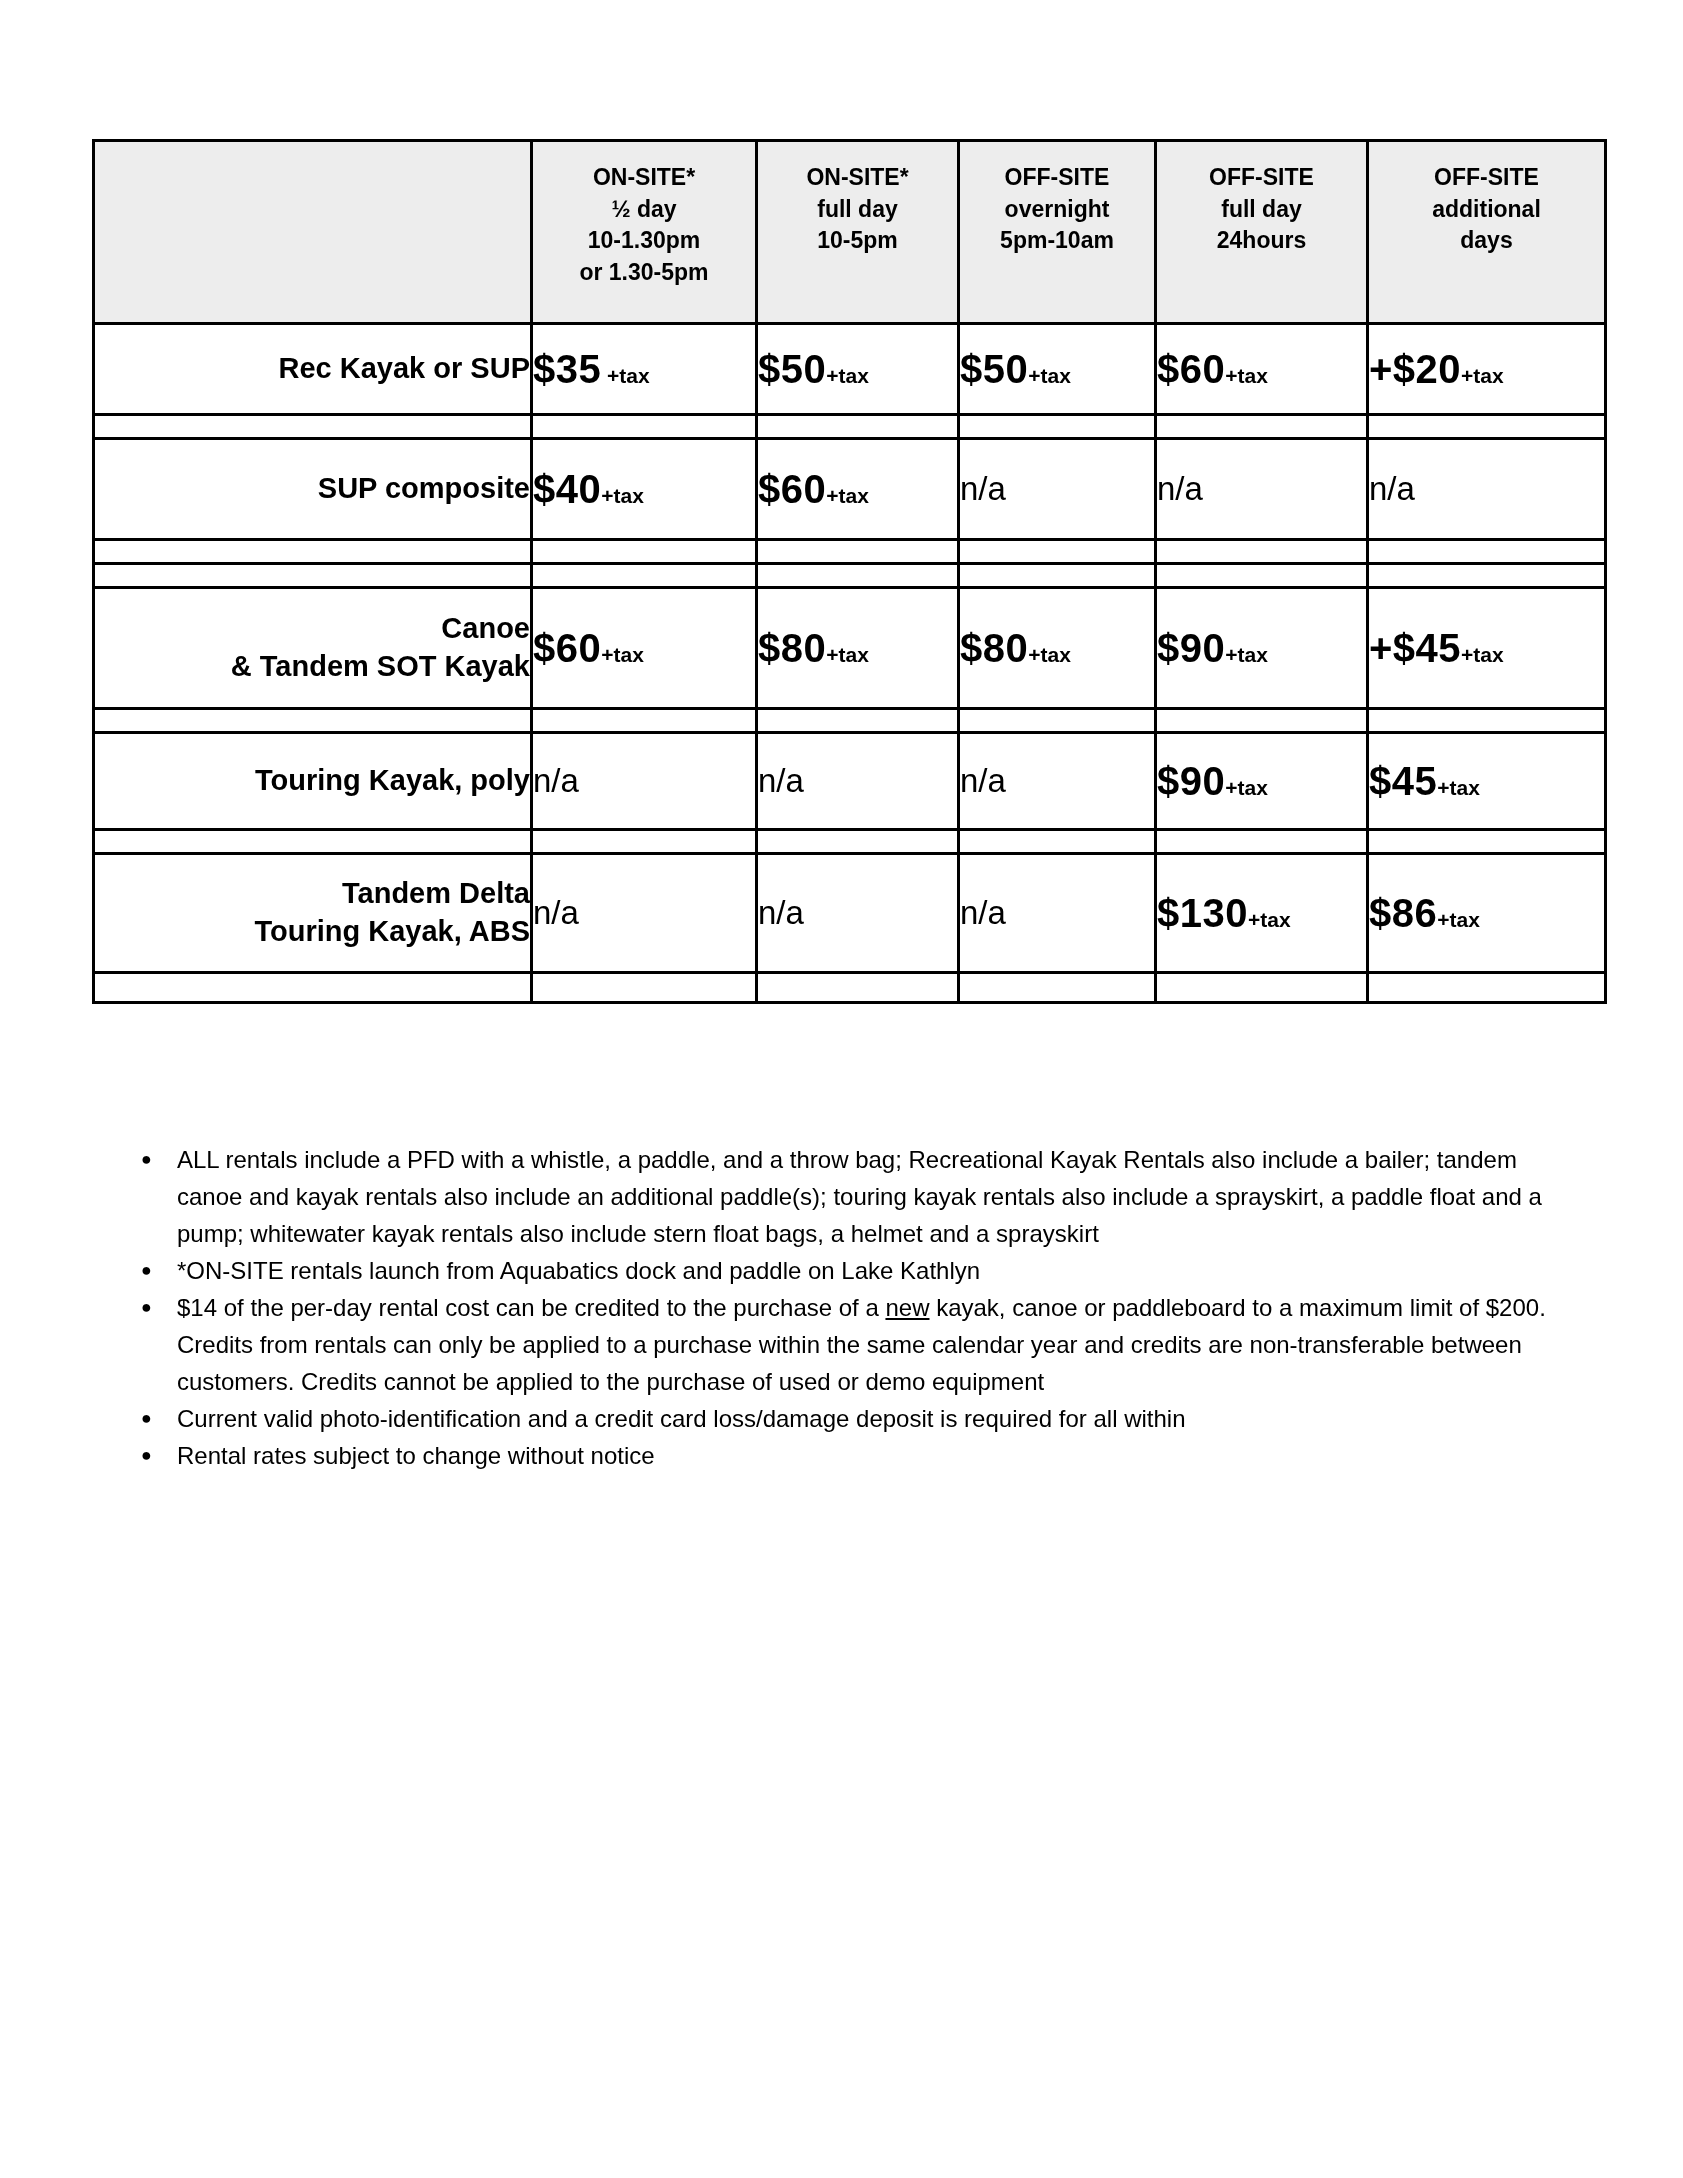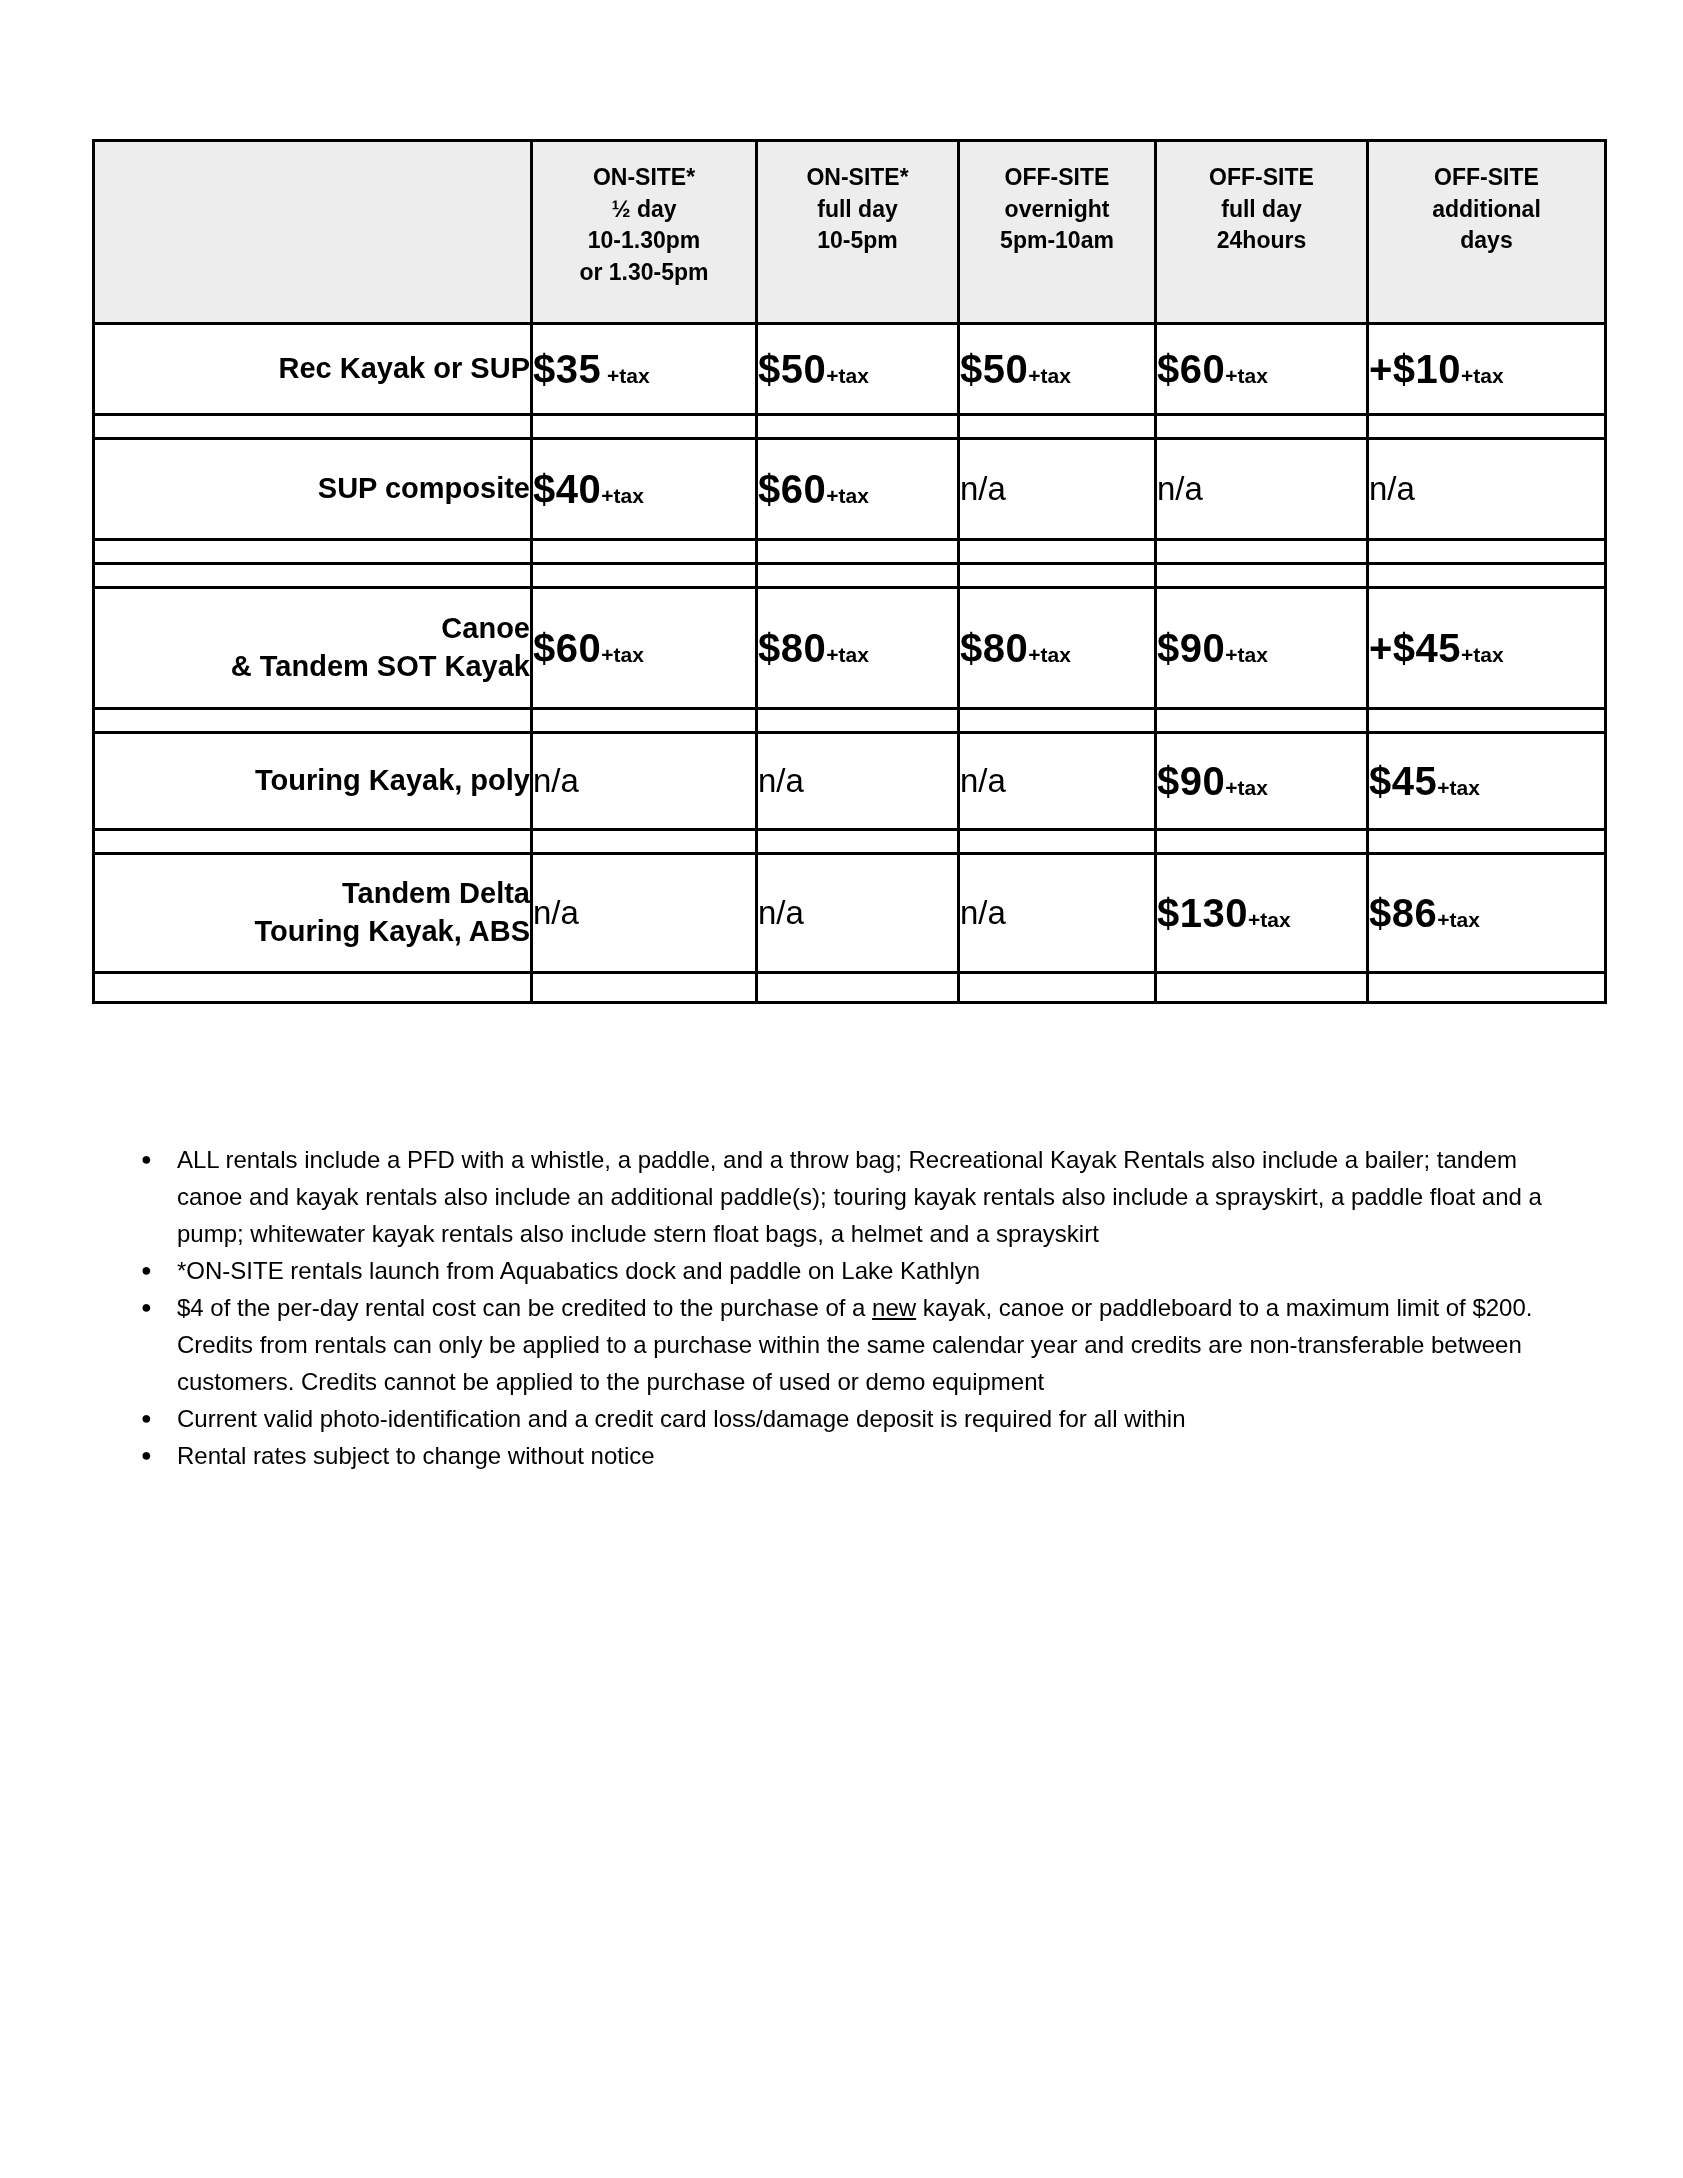--- a/index.html
+++ b/index.html
@@ -133,21 +133,21 @@
 additional
 days</th>
     </tr>
 
     <tr class="r0">
       <td class="label pre">Rec Kayak or SUP</td>
       <td class="price"><span class="amt">$35</span><span class="sfx"> +tax</span></td>
       <td class="price"><span class="amt">$50</span><span class="sfx">+tax</span></td>
       <td class="price"><span class="amt">$50</span><span class="sfx">+tax</span></td>
       <td class="price"><span class="amt">$60</span><span class="sfx">+tax</span></td>
-      <td class="price"><span class="amt">+$10</span><span class="sfx">+tax</span></td>
+      <td class="price"><span class="amt">+$20</span><span class="sfx">+tax</span></td>
     </tr>
 
     <tr class="sp">
       <td></td>
           <td></td>
           <td></td>
           <td></td>
           <td></td>
           <td></td>
     </tr>
@@ -234,19 +234,19 @@
           <td></td>
           <td></td>
           <td></td>
     </tr>
   </tbody>
     </table>
 
   <ul class="notes">
     <li><span>ALL rentals include a PFD with a whistle, a paddle, and a  throw bag; Recreational  Kayak Rentals also include a bailer; tandem canoe and kayak rentals also include an additional paddle(s); touring kayak rentals also include a sprayskirt, a paddle float and a pump; whitewater kayak rentals also include stern float bags, a helmet and a sprayskirt</span></li>
     <li><span>*ON-SITE  rentals launch from Aquabatics dock and paddle on  Lake Kathlyn</span></li>
-    <li><span>$4 of the per-day rental cost can be credited to the purchase of a </span><span class="u">new</span><span> kayak, canoe or paddleboard to a maximum limit of $200.   Credits from rentals can only be applied to a purchase within the same calendar year and credits are non-transferable between customers.  Credits cannot be applied to the purchase of used or demo equipment</span></li>
+    <li><span>$14 of the per-day rental cost can be credited to the purchase of a </span><span class="u">new</span><span> kayak, canoe or paddleboard to a maximum limit of $200.   Credits from rentals can only be applied to a purchase within the same calendar year and credits are non-transferable between customers.  Credits cannot be applied to the purchase of used or demo equipment</span></li>
     <li><span>Current valid photo-identification and a credit card loss/damage deposit is required for all within</span></li>
     <li><span>Rental rates subject to change without notice</span></li>
   </ul>
 
 </div>
 
 
 </body></html>

